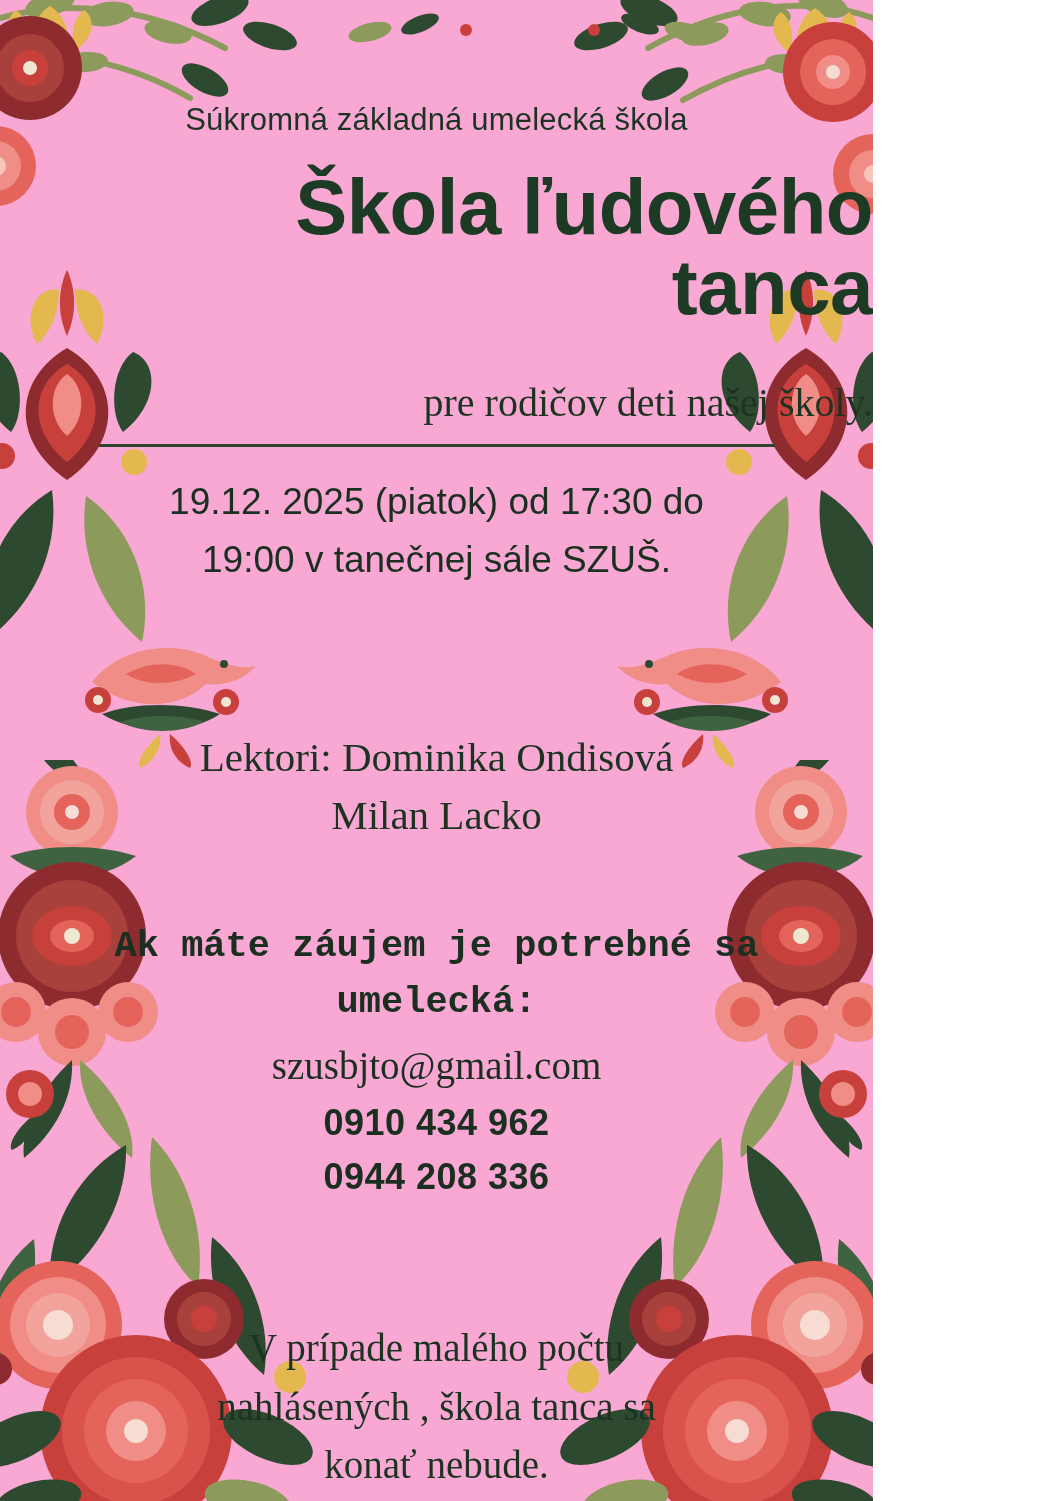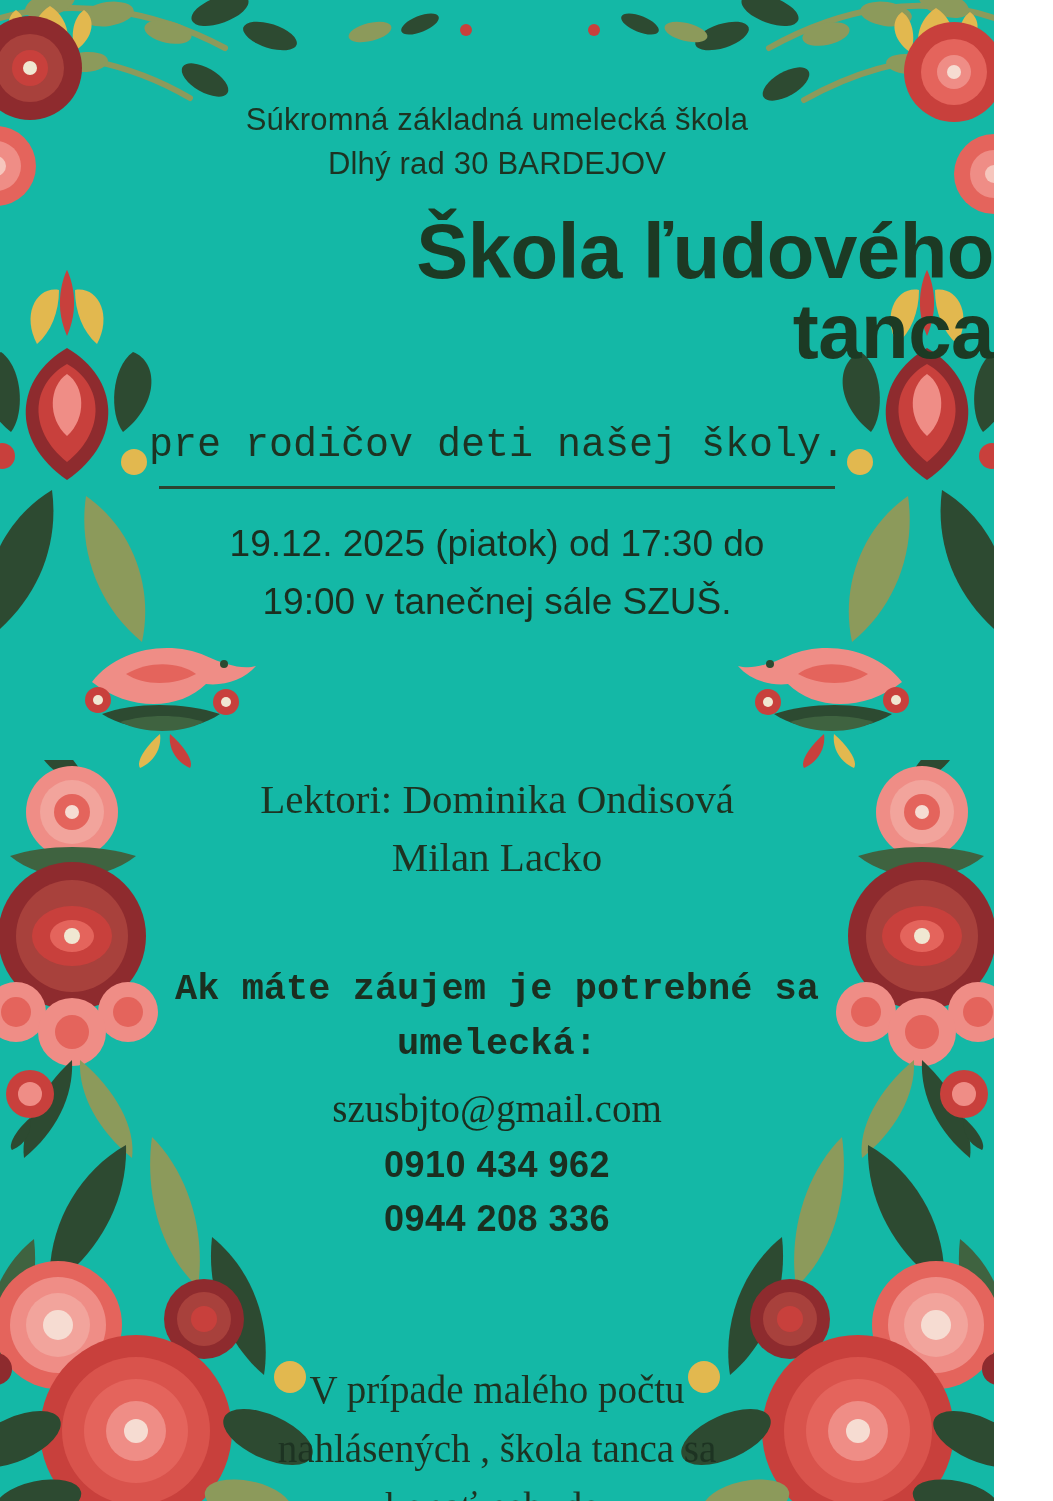--- a/index.html
+++ b/index.html
@@ -2,23 +2,23 @@
 <html lang="sk"><head>
 <meta charset="utf-8">
 <style>
   html, body {
     margin: 0;
     padding: 0;
     background: #ffffff;
   }
   .poster {
     position: relative;
-    width: 994px;
+    width: 873px;
     height: 1501px;
-    background: #14b8a6;
+    background: #f9a8d4;
     overflow: hidden;
     font-family: "Liberation Serif", serif;
     color: #1f3322;
   }
 
   
   .ornaments {
     position: absolute;
     inset: 0;
     pointer-events: none;
@@ -56,24 +56,25 @@
     color: #1c3a24;
     margin-top: 26px;
     letter-spacing: -0.5px;
     text-align: right;
   }
   .title .l2 {
     display: block;
   }
 
   .subtitle {
-    font-family: Liberation Mono, monospace;
+    font-family: Liberation Serif, serif;
     font-size: 40px;
     color: #1d3322;
     margin-top: 18px;
+    text-align: right;
   }
 
   .rule {
     width: 676px;
     height: 3px;
     background: #2c4430;
     margin: 18px auto 0 auto;
   }
 
   .when {
@@ -424,21 +425,20 @@
       </g>
       <circle cx="136" cy="20" r="6" fill="#c8403c"></circle>
       <circle cx="264" cy="20" r="6" fill="#c8403c"></circle>
     </svg>
   </div>
 
   <div class="content">
 
     <div class="org-block">
       <div class="org-line">Súkromná základná umelecká škola</div>
-      <div class="org-line">Dlhý rad 30 BARDEJOV</div>
     </div>
 
     <h1 class="title">
       <span>Škola ľudového</span>
       <span class="l2">tanca</span>
     </h1>
 
     <div class="subtitle">pre rodičov deti našej školy.</div>
 
     <div class="rule"></div>

